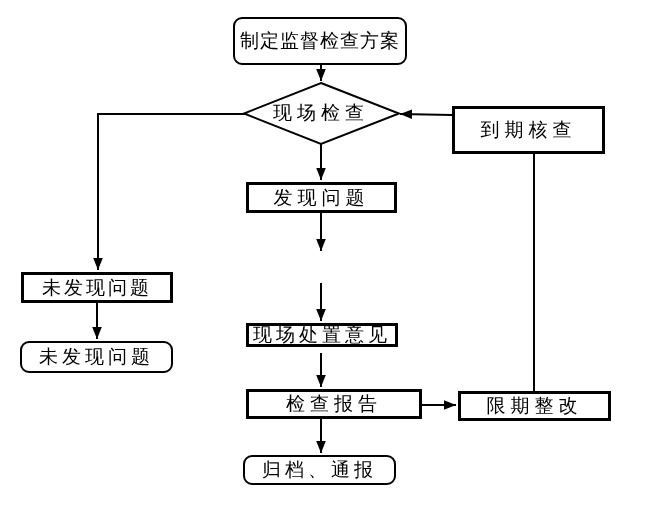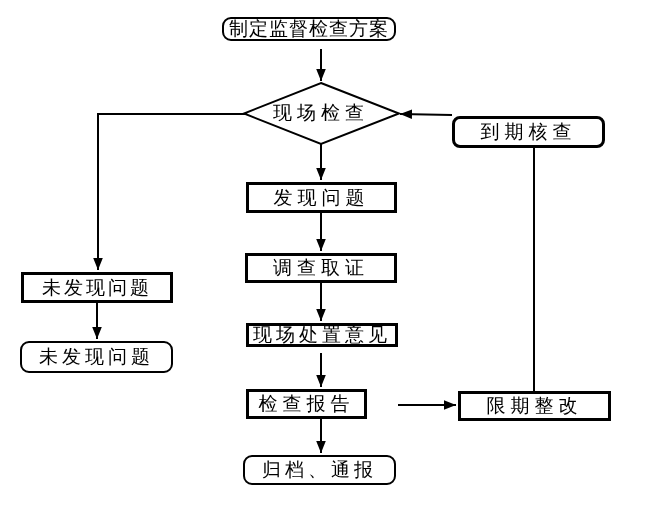--- a/index.html
+++ b/index.html
@@ -43,26 +43,26 @@
     position: absolute;
     background: transparent;
     border: none;
   }
   .ls1 { letter-spacing: 1px; }
   .ls3 { letter-spacing: 3px; }
   .ls4 { letter-spacing: 4px; }
   .ls5 { letter-spacing: 5px; }
 
   
-  #node-plan        { left: 222px; top: 17px;  width: 174px; height: 24px; }
-  #node-due         { left: 452px; top: 116px; width: 153px; height: 32px; border-radius: 8px; }
+  #node-plan        { left: 233px; top: 17px;  width: 174px; height: 48px; }
+  #node-due         { left: 452px; top: 106px; width: 153px; height: 48px; }
   #node-found       { left: 246px; top: 182px; width: 151px; height: 31px; }
   #node-investigate { left: 245px; top: 253px; width: 152px; height: 30px; }
   #node-opinion     { left: 246px; top: 323px; width: 152px; height: 24px; }
-  #node-report      { left: 246px; top: 389px; width: 121px; height: 30px; }
+  #node-report      { left: 246px; top: 389px; width: 176px; height: 30px; }
   #node-archive     { left: 243px; top: 455px; width: 153px; height: 30px; font-family: Liberation Serif, serif; }
   #node-no-problem  { left: 21px;  top: 272px; width: 152px; height: 31px; text-align: center; }
   #node-site-report { left: 20px;  top: 341px; width: 153px; height: 32px; }
   #node-rectify     { left: 458px; top: 391px; width: 153px; height: 30px; }
   #node-inspect     { left: 253px; top: 98px;  width: 136px; height: 30px; }
 </style>
 </head>
 <body>
 
 <div class="canvas">
@@ -90,21 +90,20 @@
   </svg>
 
   <div class="node rounded ls1" id="node-plan">制定监督检查方案</div>
 
   <div class="node diamond-label ls5" id="node-inspect">现场检查</div>
 
   <div class="node ls5" id="node-due">到期核查</div>
 
   <div class="node ls5" id="node-found">发现问题</div>
 
-  <div class="node ls5" id="node-investigate">调查取证</div>
 
   <div class="node ls4" id="node-opinion">现场处置意见</div>
 
   <div class="node ls5" id="node-report">检查报告</div>
 
   <div class="node rounded ls4" id="node-archive">归档、通报</div>
 
   <div class="node ls3" id="node-no-problem">未发现问题</div>
 
   <div class="node rounded ls4" id="node-site-report">未发现问题</div>

